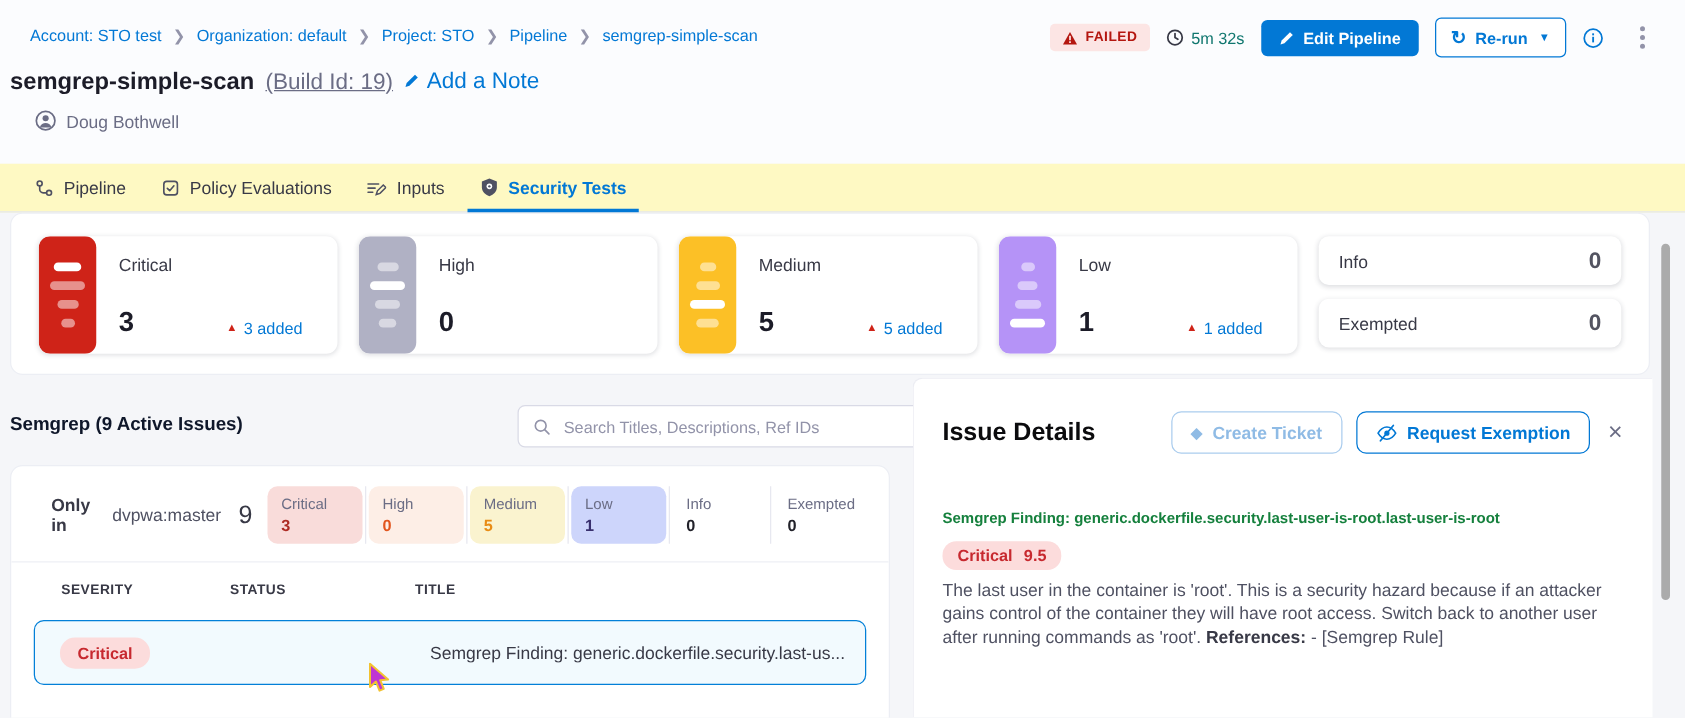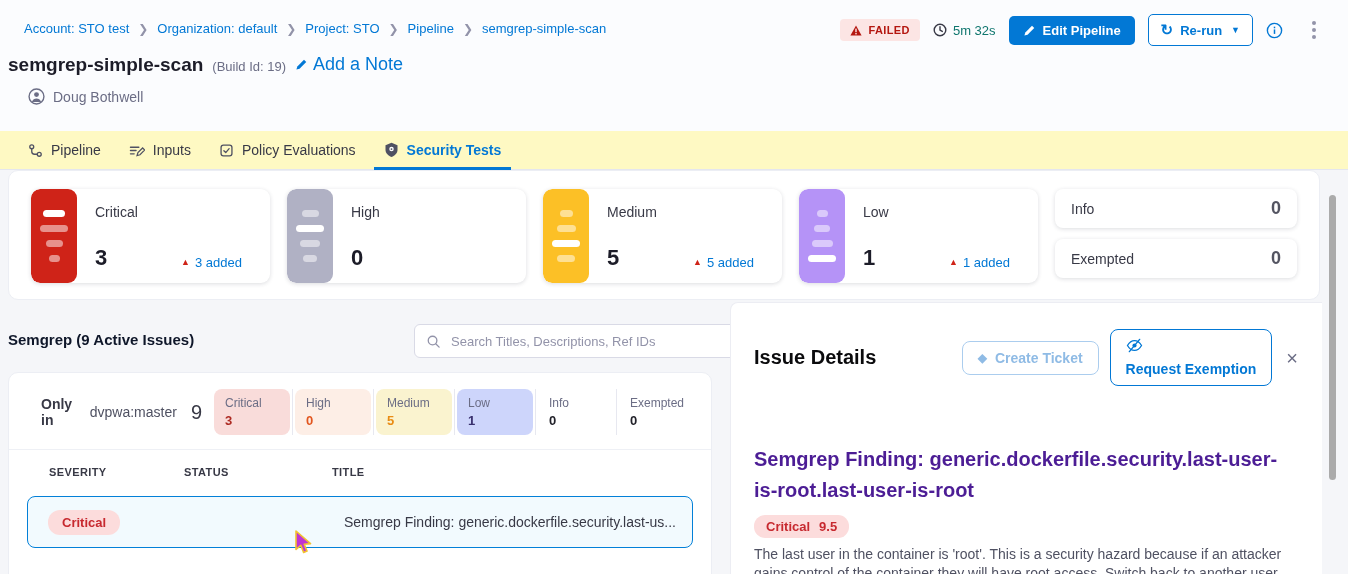--- a/index.html
+++ b/index.html
@@ -19,21 +19,21 @@
   .duration { display:flex; align-items:center; gap:6px; font-size:13px; color:#0f766e; }
   .btn-primary { display:flex; align-items:center; gap:7px; background:#0278d5; color:#fff;
     font-size:13px; font-weight:bold; padding:7px 14px; border-radius:5px; border:none; cursor:pointer; }
   .btn-rerun { display:flex; align-items:center; gap:7px; background:#fff; color:#0278d5;
     font-size:13px; font-weight:bold; padding:6px 12px; border:1px solid #0278d5; border-radius:5px; cursor:pointer; }
   .caret { font-size:9px; margin-left:2px; }
   .kebab { display:flex; flex-direction:column; gap:3px; padding:4px 6px; margin-left:10px; cursor:pointer; }
   .kebab i { width:4px; height:4px; border-radius:50%; background:#9293a9; }
   .title-row { position:absolute; top:54px; left:8px; display:flex; align-items:baseline; gap:9px; }
   .page-title { font-size:19px; font-weight:bold; color:#1c1c28; }
-  .build-id { font-size:13px; color:#6b6d85; }
+  .build-id { font-size:18px; color:#6b6d85;text-decoration:underline; }
   .add-note { font-size:18px; color:#0278d5; display:flex; align-items:center; gap:5px; cursor:pointer; }
   .author-row { position:absolute; top:88px; left:28px; display:flex; align-items:center; gap:8px;
     font-size:14px; color:#6b6d85; }
   
   .tabbar { position:absolute; top:131px; left:0; right:0; height:39px; background:#fef9c3;
     border-bottom:1px solid #e4e6ee; display:flex; align-items:center; padding-left:14px; }
   .tab { display:flex; align-items:center; gap:8px; padding:0 14px; height:100%;
     font-size:14px; color:#383946; position:relative; cursor:pointer; }
   .tab.active { color:#0278d5; font-weight:bold; }
   .tab.active::after { content:""; position:absolute; left:4px; right:4px; bottom:-1px; height:3px; background:#0278d5; }
@@ -94,24 +94,24 @@
     padding:5px 14px; border-radius:12px; }
   .row-title { font-size:14px; color:#383946; white-space:nowrap; overflow:hidden;margin-left:13px; }
   
   .details-panel { position:absolute; top:302px; left:730px; width:592px; height:272px; background:#fff;
     border:1px solid #ecedf3; border-right:none; border-bottom:none; border-radius:8px 0 0 0;
     padding:26px 24px 0 23px; overflow:hidden; }
   .details-head { display:flex; align-items:center; }
   .details-title { font-size:20px; font-weight:bold; color:#0b0b0d; margin-right:auto; }
   .btn-ghost-disabled { display:flex; align-items:center; gap:8px; background:#fff; border:1px solid #abcdee;
     color:#8fbbe5; font-size:14px; font-weight:bold; padding:8px 15px; border-radius:8px; cursor:default; }
-  .btn-ghost-blue { display:flex; gap:8px; background:#fff; border:1px solid #0278d5;
-    color:#0278d5; font-size:14px; font-weight:bold; padding:8px 15px; border-radius:8px; margin-left:11px; cursor:pointer;flex-direction:column; }
+  .btn-ghost-blue { display:flex; align-items:center; gap:8px; background:#fff; border:1px solid #0278d5;
+    color:#0278d5; font-size:14px; font-weight:bold; padding:8px 15px; border-radius:8px; margin-left:11px; cursor:pointer; }
   .close-x { margin-left:14px; font-size:20px; color:#6b6d85; cursor:pointer; line-height:1; }
-  .finding-title { margin-top:58px; font-size:20px; font-weight:bold; color:#4c1d95; line-height:1.55; max-width:528px; }
+  .finding-title { margin-top:42px; font-size:12px; font-weight:bold; color:#15803d; line-height:1.55; max-width:528px; }
   .score-badge { display:inline-flex; gap:9px; margin-top:9px; background:#fcdcdc; color:#c7292f;
     font-size:13px; font-weight:bold; padding:4px 12px; border-radius:11px; }
   .rem-head { margin-top:21px; display:flex; align-items:center; gap:6px;
     font-size:14px; font-weight:bold; color:#22222a; }
   .rem-body { margin-top:7px; font-size:14px; color:#4f5162; line-height:1.33; max-width:540px; }
   .rem-body b { color:#383946; }
   
   .scroll-thumb { position:absolute; right:12px; top:195px; width:7px; height:285px;
     background:#ababab; border-radius:4px; }
   .cursor { position:absolute; left:294px; top:530px; }
@@ -195,32 +195,32 @@
 <div class="tabbar">
   <div class="tab">
     <svg width="15" height="15" viewBox="0 0 16 16">
       <circle cx="4" cy="4" r="2.1" fill="none" stroke="#4f5162" stroke-width="1.4"></circle>
       <circle cx="12" cy="12" r="2.1" fill="none" stroke="#4f5162" stroke-width="1.4"></circle>
       <path d="M4 6.2 V9 a3 3 0 0 0 3 3 h2.8" fill="none" stroke="#4f5162" stroke-width="1.4"></path>
     </svg>
     <span>Pipeline</span>
   </div>
   <div class="tab">
+    <svg width="15" height="15" viewBox="0 0 16 16">
+      <rect x="2.2" y="2.2" width="11.6" height="11.6" rx="2.5" fill="none" stroke="#4f5162" stroke-width="1.4"></rect>
+      <path d="M5.2 8.2 l2 2 3.6-4.2" fill="none" stroke="#4f5162" stroke-width="1.4" stroke-linecap="round" stroke-linejoin="round"></path>
+    </svg>
+    <span>Policy Evaluations</span>
+  </div>
+  <div class="tab">
     <svg width="16" height="15" viewBox="0 0 17 16">
       <path d="M1.5 4.5 h9 M1.5 8 h6 M1.5 11.5 h4" stroke="#4f5162" stroke-width="1.4" fill="none" stroke-linecap="round"></path>
       <path d="M8.5 13.5 l1-3.2 5-5 2.2 2.2 -5 5 z" fill="none" stroke="#4f5162" stroke-width="1.3"></path>
     </svg>
     <span>Inputs</span>
-  </div>
-  <div class="tab">
-    <svg width="15" height="15" viewBox="0 0 16 16">
-      <rect x="2.2" y="2.2" width="11.6" height="11.6" rx="2.5" fill="none" stroke="#4f5162" stroke-width="1.4"></rect>
-      <path d="M5.2 8.2 l2 2 3.6-4.2" fill="none" stroke="#4f5162" stroke-width="1.4" stroke-linecap="round" stroke-linejoin="round"></path>
-    </svg>
-    <span>Policy Evaluations</span>
   </div>
   <div class="tab active">
     <svg width="15" height="16" viewBox="0 0 16 17">
       <path d="M8 0.8 L14.4 3.4 V8.2 c0 3.8 -2.7 6 -6.4 7.8 C4.3 14.2 1.6 12 1.6 8.2 V3.4 Z" fill="#4f5162"></path>
       <circle cx="8" cy="7.5" r="2.4" fill="#fff"></circle>
       <circle cx="8" cy="7.5" r="1" fill="#4f5162"></circle>
     </svg>
     <span>Security Tests</span>
   </div>
 </div>

